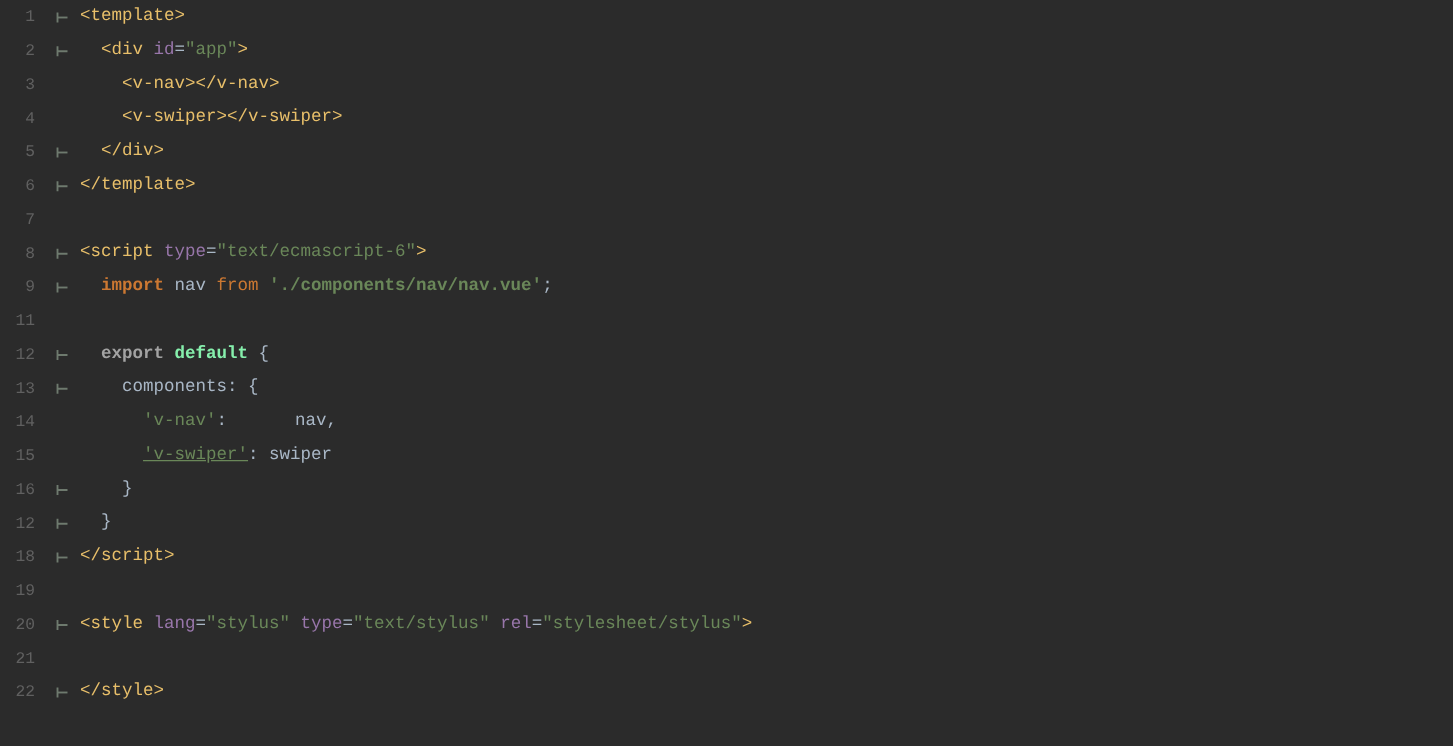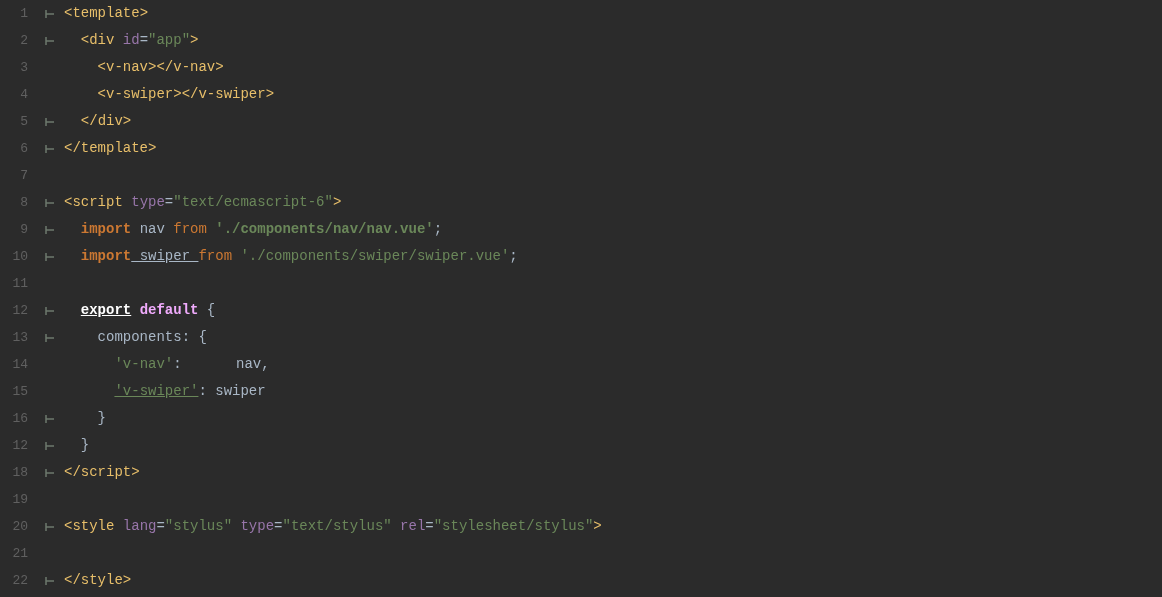--- a/index.html
+++ b/index.html
@@ -125,43 +125,33 @@
       <span class="line-number">9</span>
       <span class="fold-gutter">
         <svg width="12" height="12" viewBox="0 0 12 12">
           <line x1="2" y1="2" x2="2" y2="10" stroke="#6e7a6e" stroke-width="1.5"></line>
           <line x1="2" y1="6" x2="10" y2="6" stroke="#6e7a6e" stroke-width="1.5"></line>
         </svg>
       </span>
       <span class="line-content"><span>  </span><span style="color: rgb(204, 120, 50); font-weight: bold;">import</span><span style="color: rgb(169, 183, 198);"> nav </span><span style="color: rgb(204, 120, 50);">from</span><span style="color: rgb(106, 135, 89); font-weight: bold;"> './components/nav/nav.vue'</span><span style="color: rgb(169, 183, 198);">;</span></span>
     </div>
     <div class="line">
-      <span class="line-number">10</span>
-      <span class="fold-gutter">
-        <svg width="12" height="12" viewBox="0 0 12 12">
-          <line x1="2" y1="2" x2="2" y2="10" stroke="#6e7a6e" stroke-width="1.5"></line>
-          <line x1="2" y1="6" x2="10" y2="6" stroke="#6e7a6e" stroke-width="1.5"></line>
-        </svg>
-      </span>
-      <span class="line-content"><span>  </span><span style="color: rgb(204, 120, 50); font-weight: bold;">import</span><span style="color: rgb(169, 183, 198); text-decoration: underline;"> swiper </span><span style="color: rgb(204, 120, 50);">from</span><span style="color: rgb(106, 135, 89);"> './components/swiper/swiper.vue'</span><span style="color: rgb(169, 183, 198);">;</span></span>
-    </div>
-    <div class="line">
       <span class="line-number">11</span>
       <span class="fold-gutter"></span>
       <span class="line-content"></span>
     </div>
     <div class="line">
       <span class="line-number">12</span>
       <span class="fold-gutter">
         <svg width="12" height="12" viewBox="0 0 12 12">
           <line x1="2" y1="2" x2="2" y2="10" stroke="#6e7a6e" stroke-width="1.5"></line>
           <line x1="2" y1="6" x2="10" y2="6" stroke="#6e7a6e" stroke-width="1.5"></line>
         </svg>
       </span>
-      <span class="line-content"><span>  </span><span style="color: #ffffff; font-weight: bold; text-decoration: underline;">export</span><span style="color: #f0abfc; font-weight: bold;"> default</span><span style="color: rgb(169, 183, 198);"> {</span></span>
+      <span class="line-content"><span>  </span><span style="color: #a3a3a3; font-weight: bold;">export</span><span style="color: #86efac; font-weight: bold;"> default</span><span style="color: rgb(169, 183, 198);"> {</span></span>
     </div>
     <div class="line">
       <span class="line-number">13</span>
       <span class="fold-gutter">
         <svg width="12" height="12" viewBox="0 0 12 12">
           <line x1="2" y1="2" x2="2" y2="10" stroke="#6e7a6e" stroke-width="1.5"></line>
           <line x1="2" y1="6" x2="10" y2="6" stroke="#6e7a6e" stroke-width="1.5"></line>
         </svg>
       </span>
       <span class="line-content"><span>    </span><span style="color: rgb(169, 183, 198);">components</span><span style="color: rgb(169, 183, 198);">: {</span></span>

